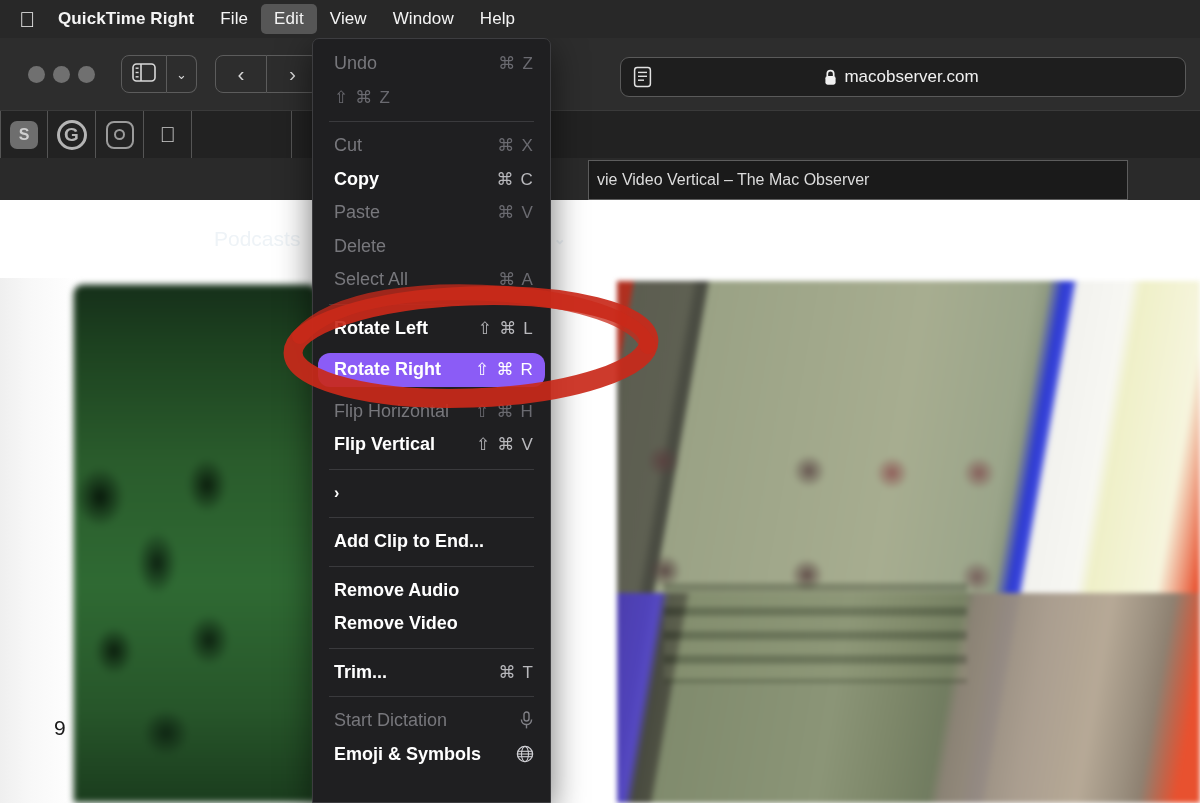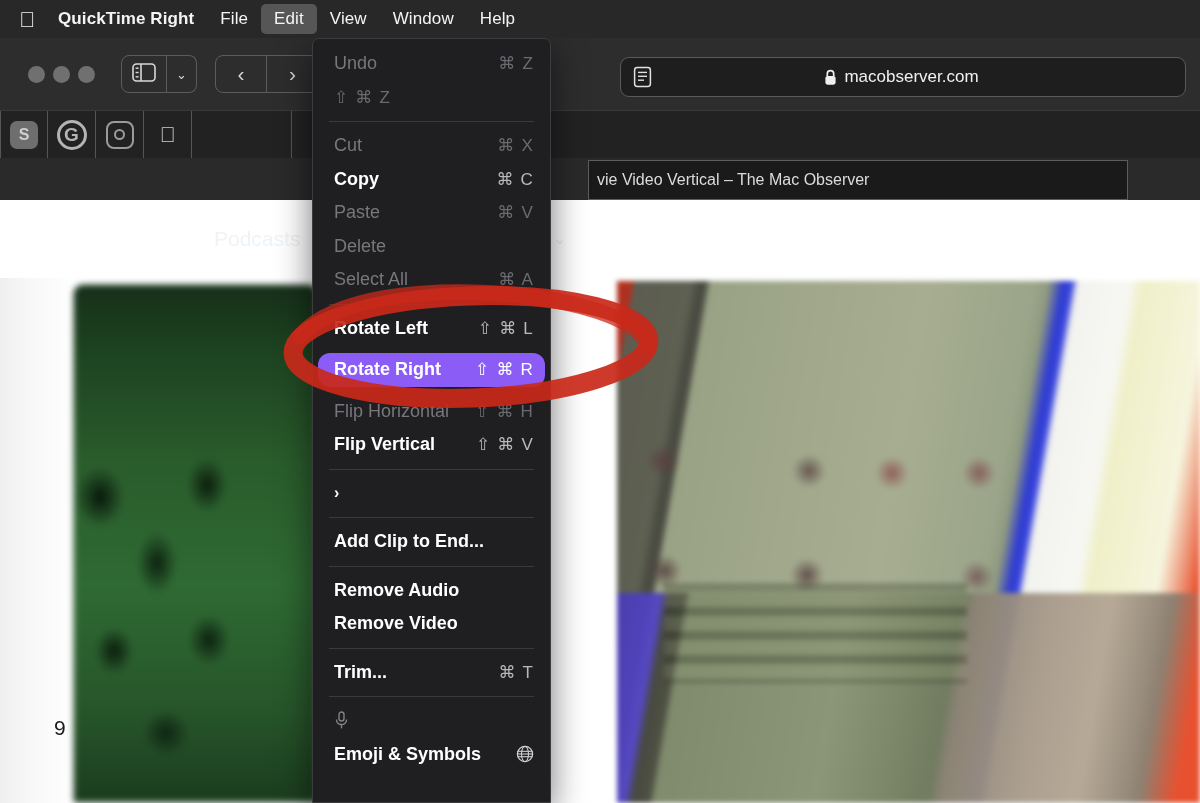--- a/index.html
+++ b/index.html
@@ -426,20 +426,21 @@
     </div>
     <div class="sep"></div>
 
     <div class="mi strong">
       <span class="lbl">Trim...</span>
       <span class="key">⌘ T</span>
     </div>
     <div class="sep"></div>
 
     <div class="mi dim">
+      <span class="lbl">Start Dictation</span>
       <span class="glyph-ico">
         <svg width="15" height="19" viewBox="0 0 15 19" fill="none">
           <rect x="5" y="1" width="5" height="9" rx="2.5" stroke="#808086" stroke-width="1.4"></rect>
           <path d="M2.4 8.6c0 2.9 2.3 4.9 5.1 4.9s5.1-2 5.1-4.9" stroke="#808086" stroke-width="1.4" fill="none"></path>
           <line x1="7.5" y1="13.6" x2="7.5" y2="17.4" stroke="#808086" stroke-width="1.4"></line>
         </svg>
       </span>
     </div>
     <div class="mi strong">
       <span class="lbl">Emoji &amp; Symbols</span>

